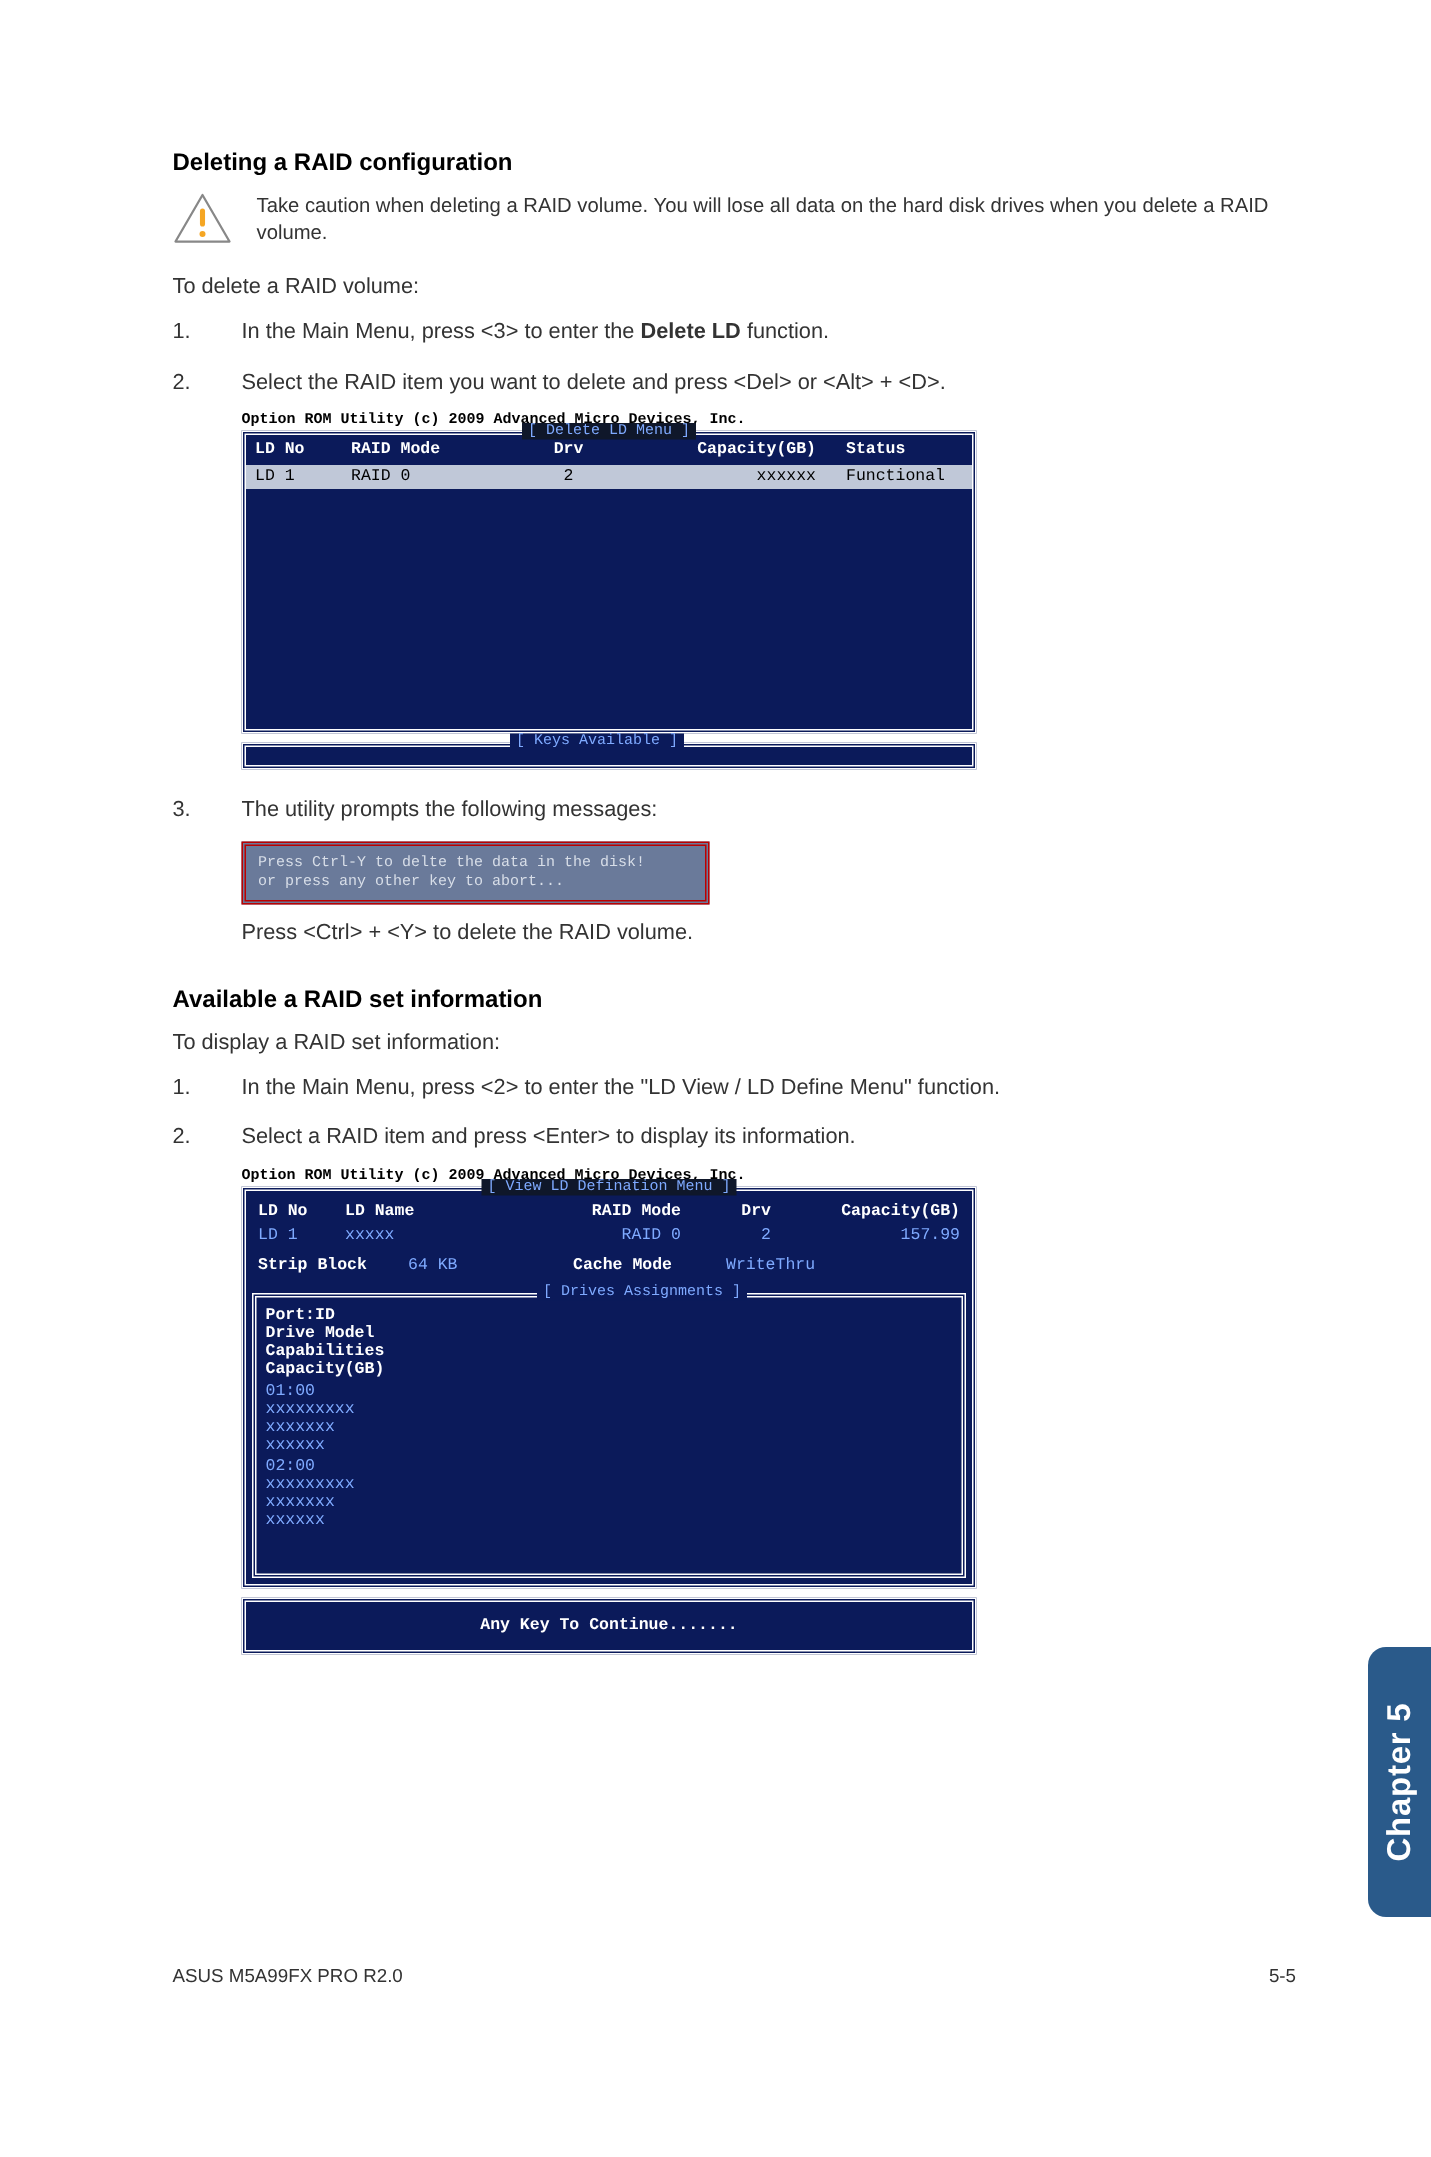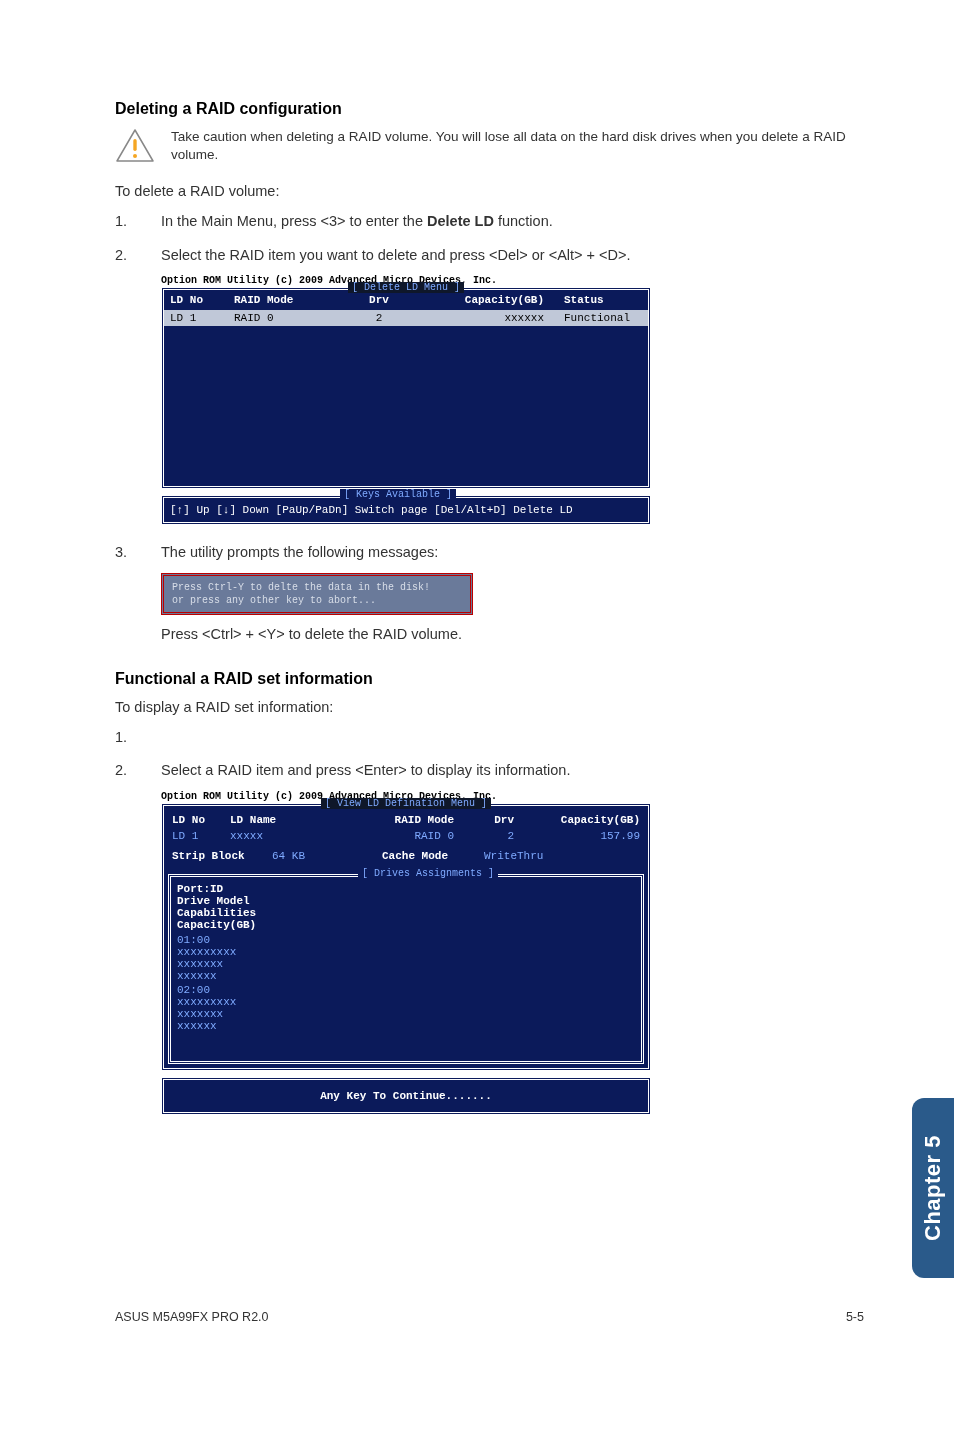--- a/index.html
+++ b/index.html
@@ -261,42 +261,42 @@
         <div class="c1">LD  1</div>
         <div class="c2">RAID 0</div>
         <div class="c3">2</div>
         <div class="c4">xxxxxx</div>
         <div class="c5">Functional</div>
       </div>
       <div class="bios-body"></div>
     </div>
     <div class="bios-keys">
       <div class="bios-keys-label"><span>[ Keys Available ]</span></div>
-      <div>[↑] Up  [↓] Down  [PaUp/PaDn] Switch page  [Del/Alt+D] Delete LD</div>
     </div>
   </div>
 
   <div class="step">
     <div class="step-num ol-text">3.</div>
     <div class="step-body ol-text">The utility prompts the following messages:</div>
   </div>
 
   <div class="prompt-box">
     <div>Press Ctrl-Y to delte the data in the disk!</div>
     <div>or press any other key to abort...</div>
   </div>
 
   <div class="ol-text indent">Press &lt;Ctrl&gt; + &lt;Y&gt; to delete the RAID volume.</div>
 
-  <h3 style="margin-top:26px">Functional a RAID set information</h3>
+  <h3 style="margin-top:26px">Available a RAID set information</h3>
 
   <div class="ol-text">To display a RAID set information:</div>
 
   <div class="step">
     <div class="step-num ol-text">1.</div>
+    <div class="step-body ol-text">In the Main Menu, press &lt;2&gt; to enter the "LD View / LD Define Menu" function.</div>
   </div>
 
   <div class="step">
     <div class="step-num ol-text">2.</div>
     <div class="step-body ol-text">Select a RAID item and press &lt;Enter&gt; to display its information.</div>
   </div>
 
   <div class="bios bios2">
     <div class="bios-title">Option ROM Utility (c) 2009 Advanced Micro Devices, Inc.</div>
     <div class="bios-box">

